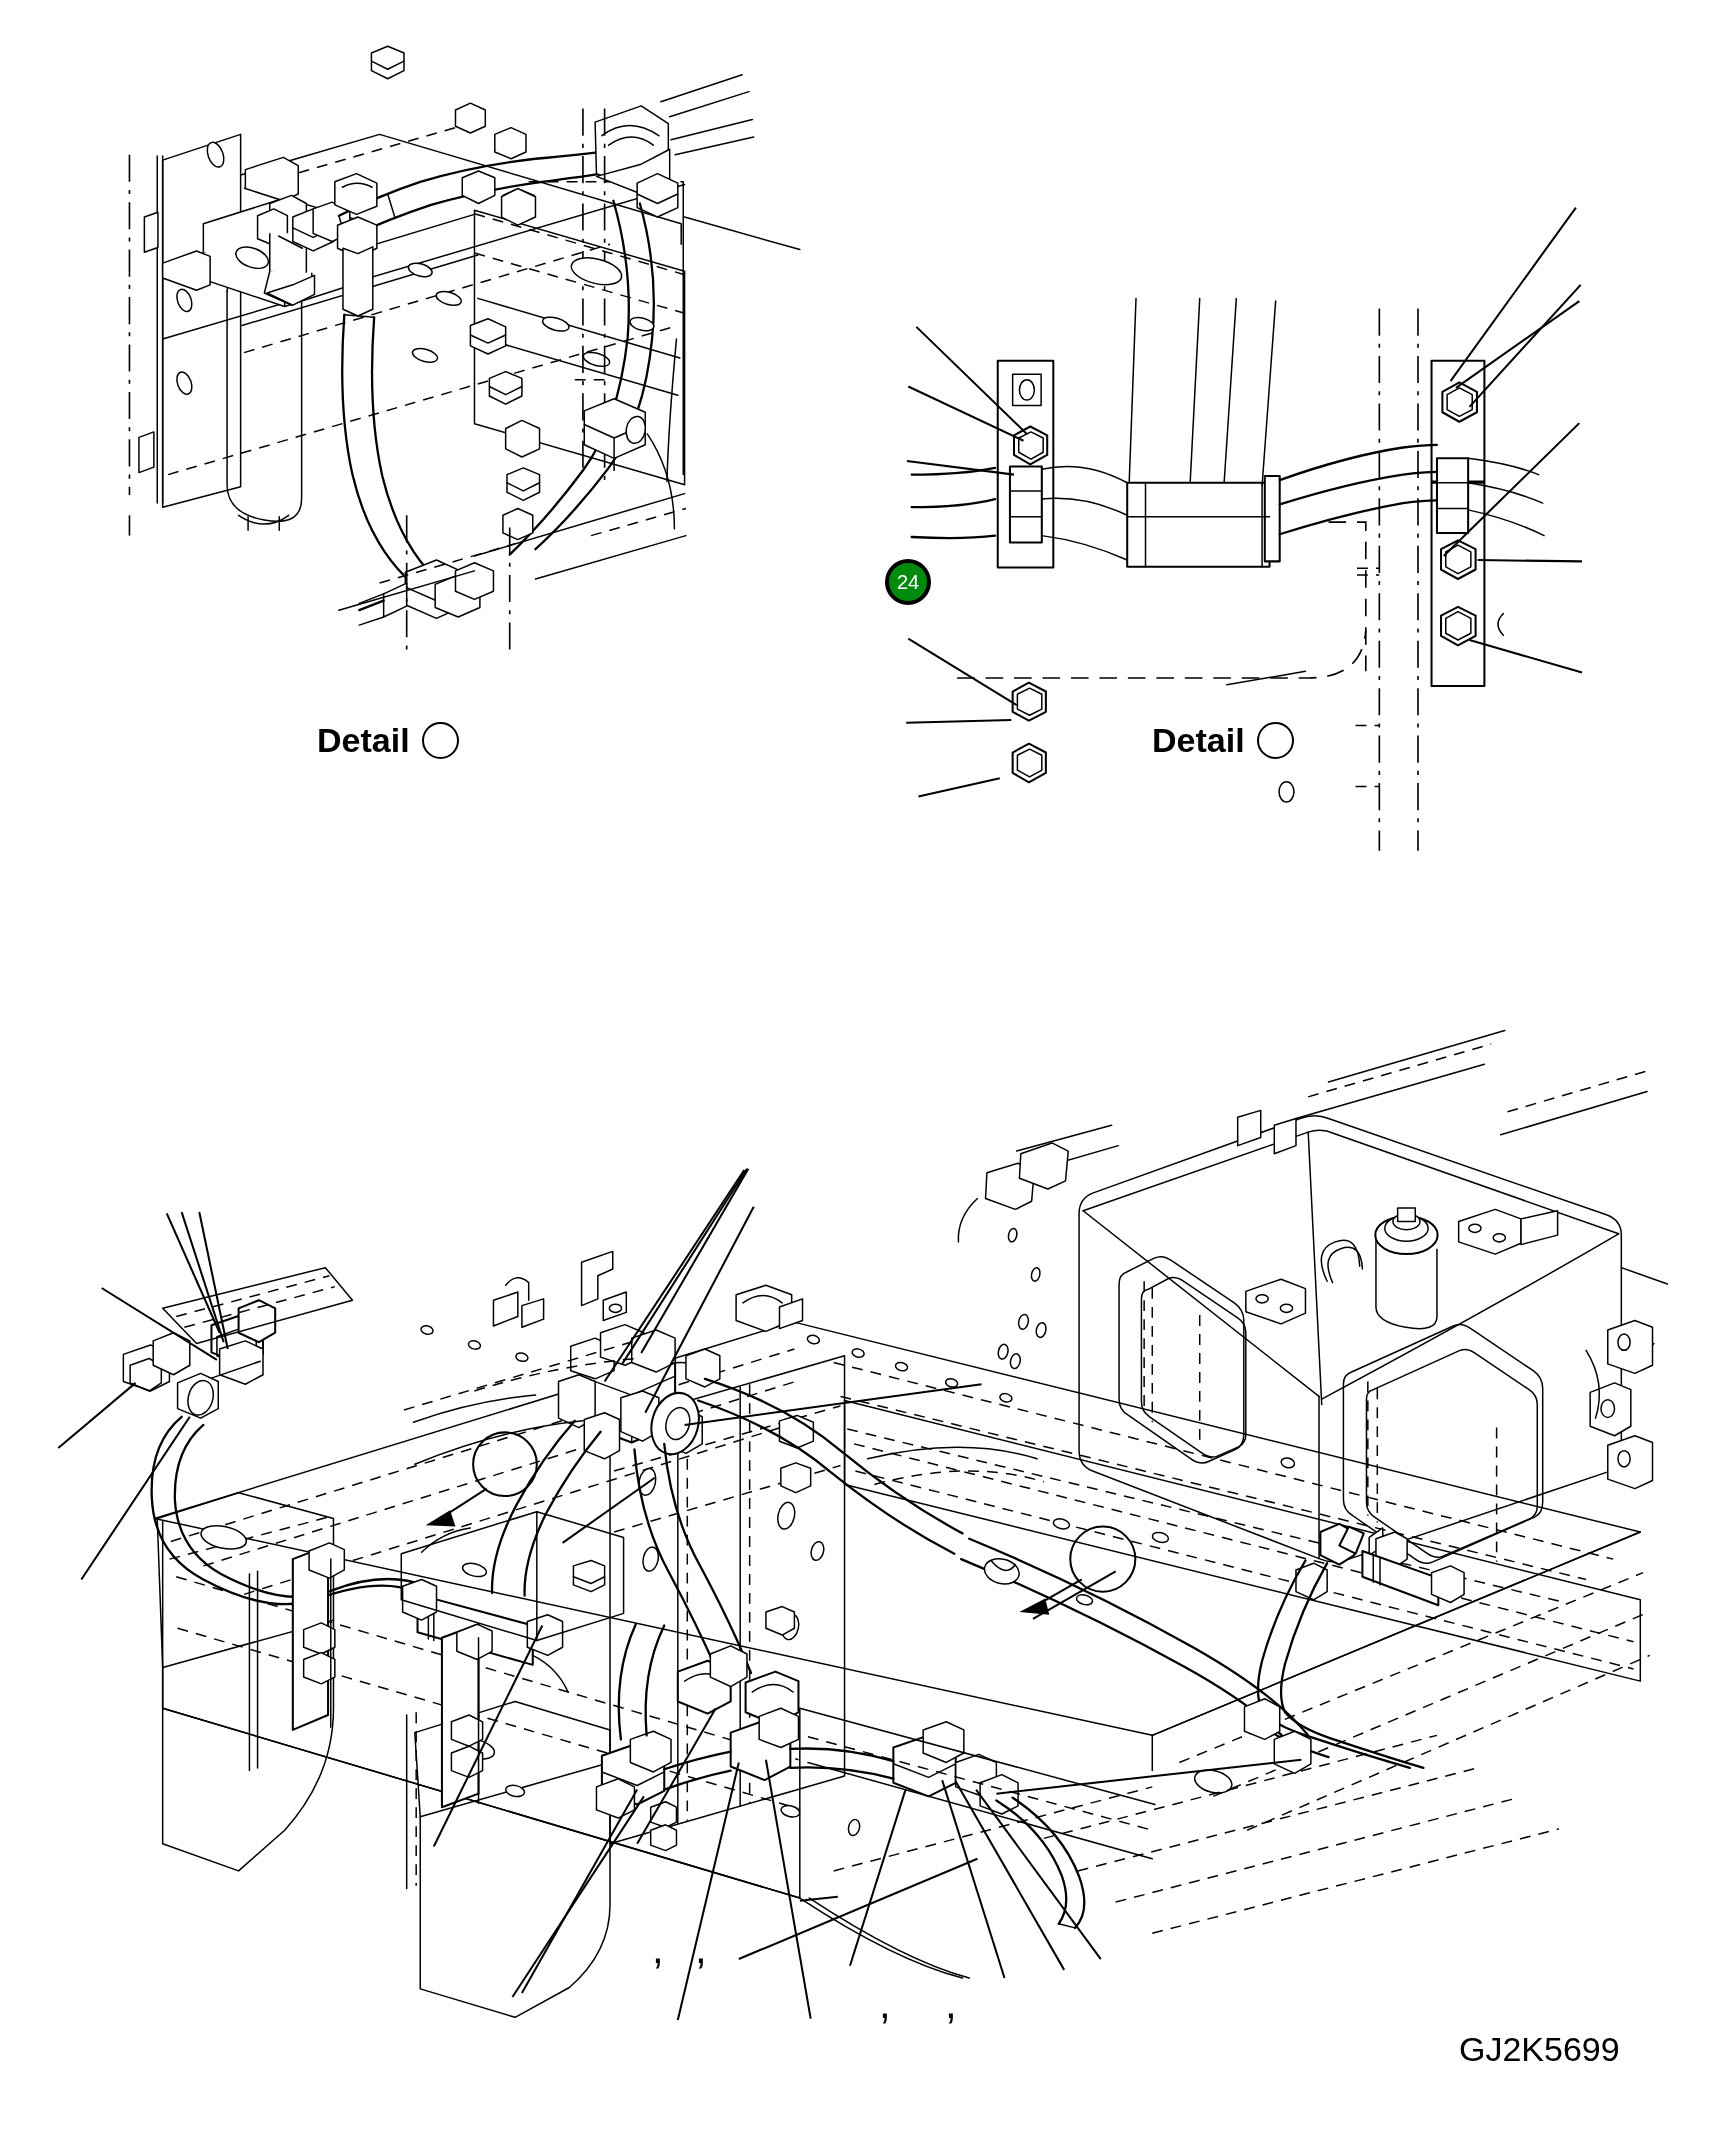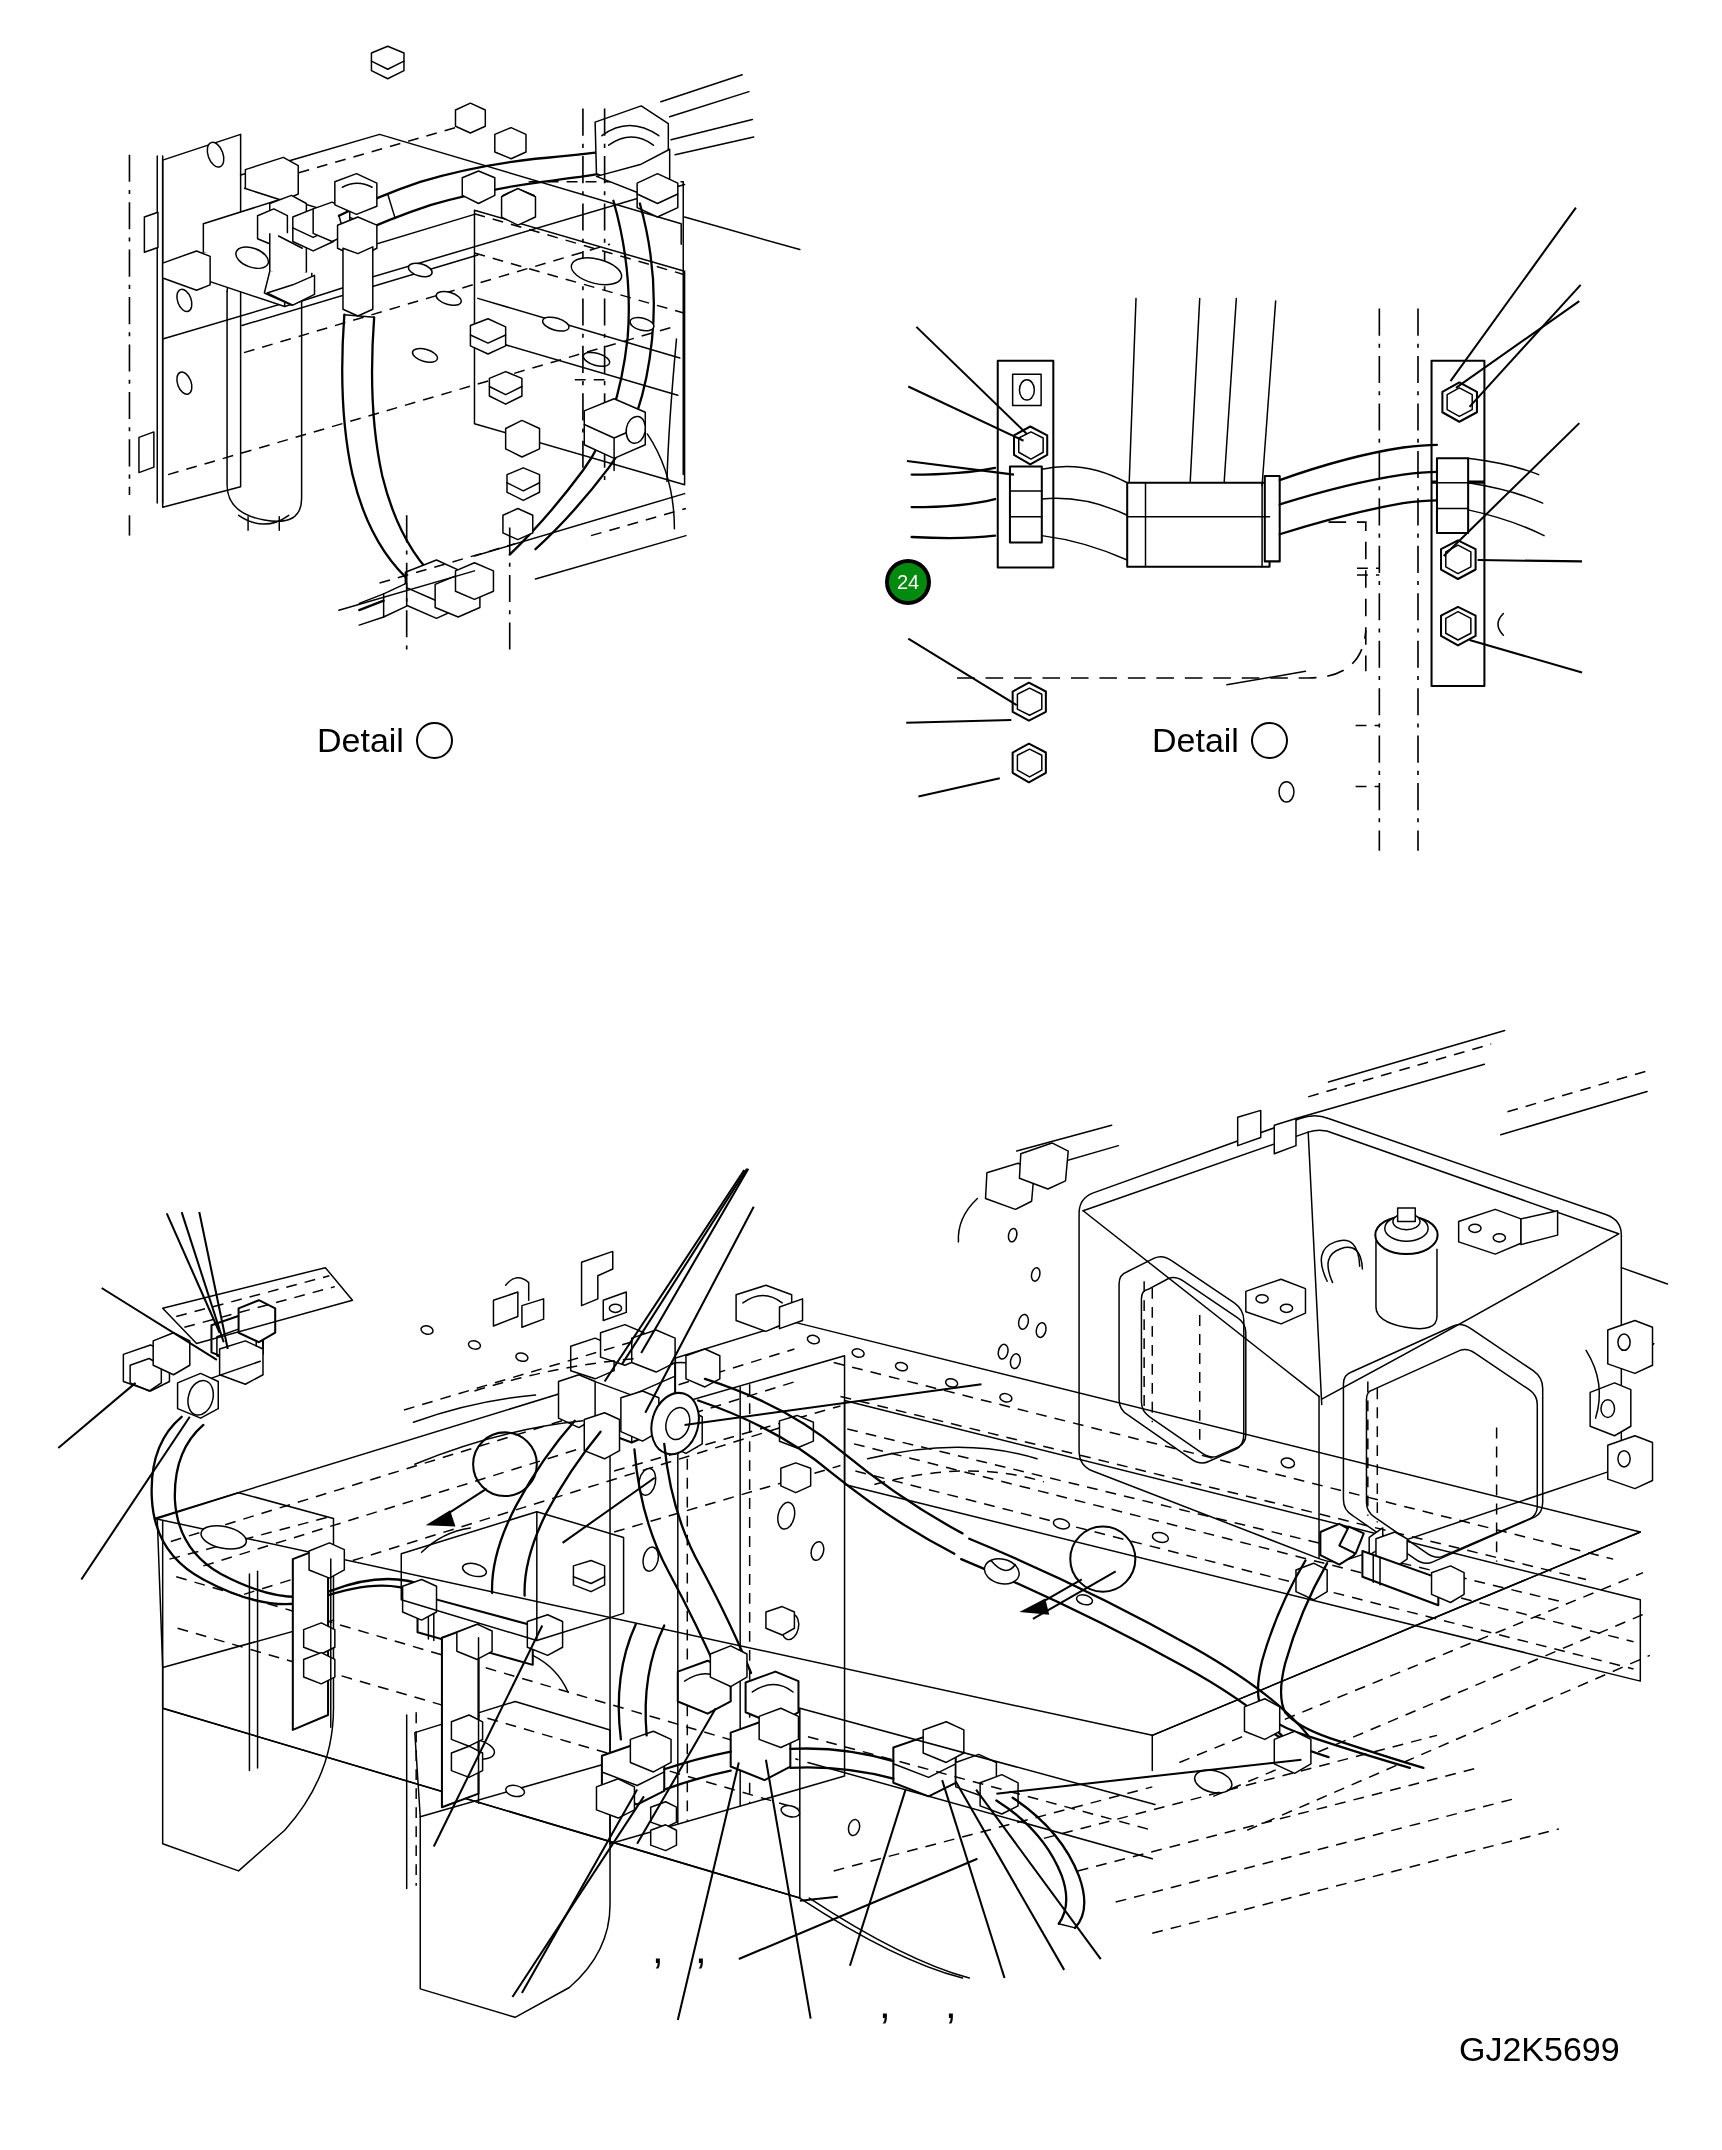--- a/index.html
+++ b/index.html
@@ -25,20 +25,21 @@
   .wf   {fill:#fff;stroke:#000;stroke-width:3;stroke-linejoin:round;}
   .wft  {fill:#fff;stroke:#000;stroke-width:2.2;stroke-linejoin:round;}
   .blk  {fill:#000;stroke:none;}
 
   .detail-label{
     position:absolute;
     font-size:34px;
     color:#000;
     white-space:nowrap;
     letter-spacing:0px;
+    font-weight:bold;
   }
   .detail-row{display:flex;align-items:center;gap:12.2px;}
   .detail-circle{
     width:37px;height:37px;border:2px solid #000;border-radius:50%;
     box-sizing:border-box;background:transparent;display:block;
   }
   .partno{
     position:absolute;
     font-size:34px;color:#000;white-space:nowrap;
   }

